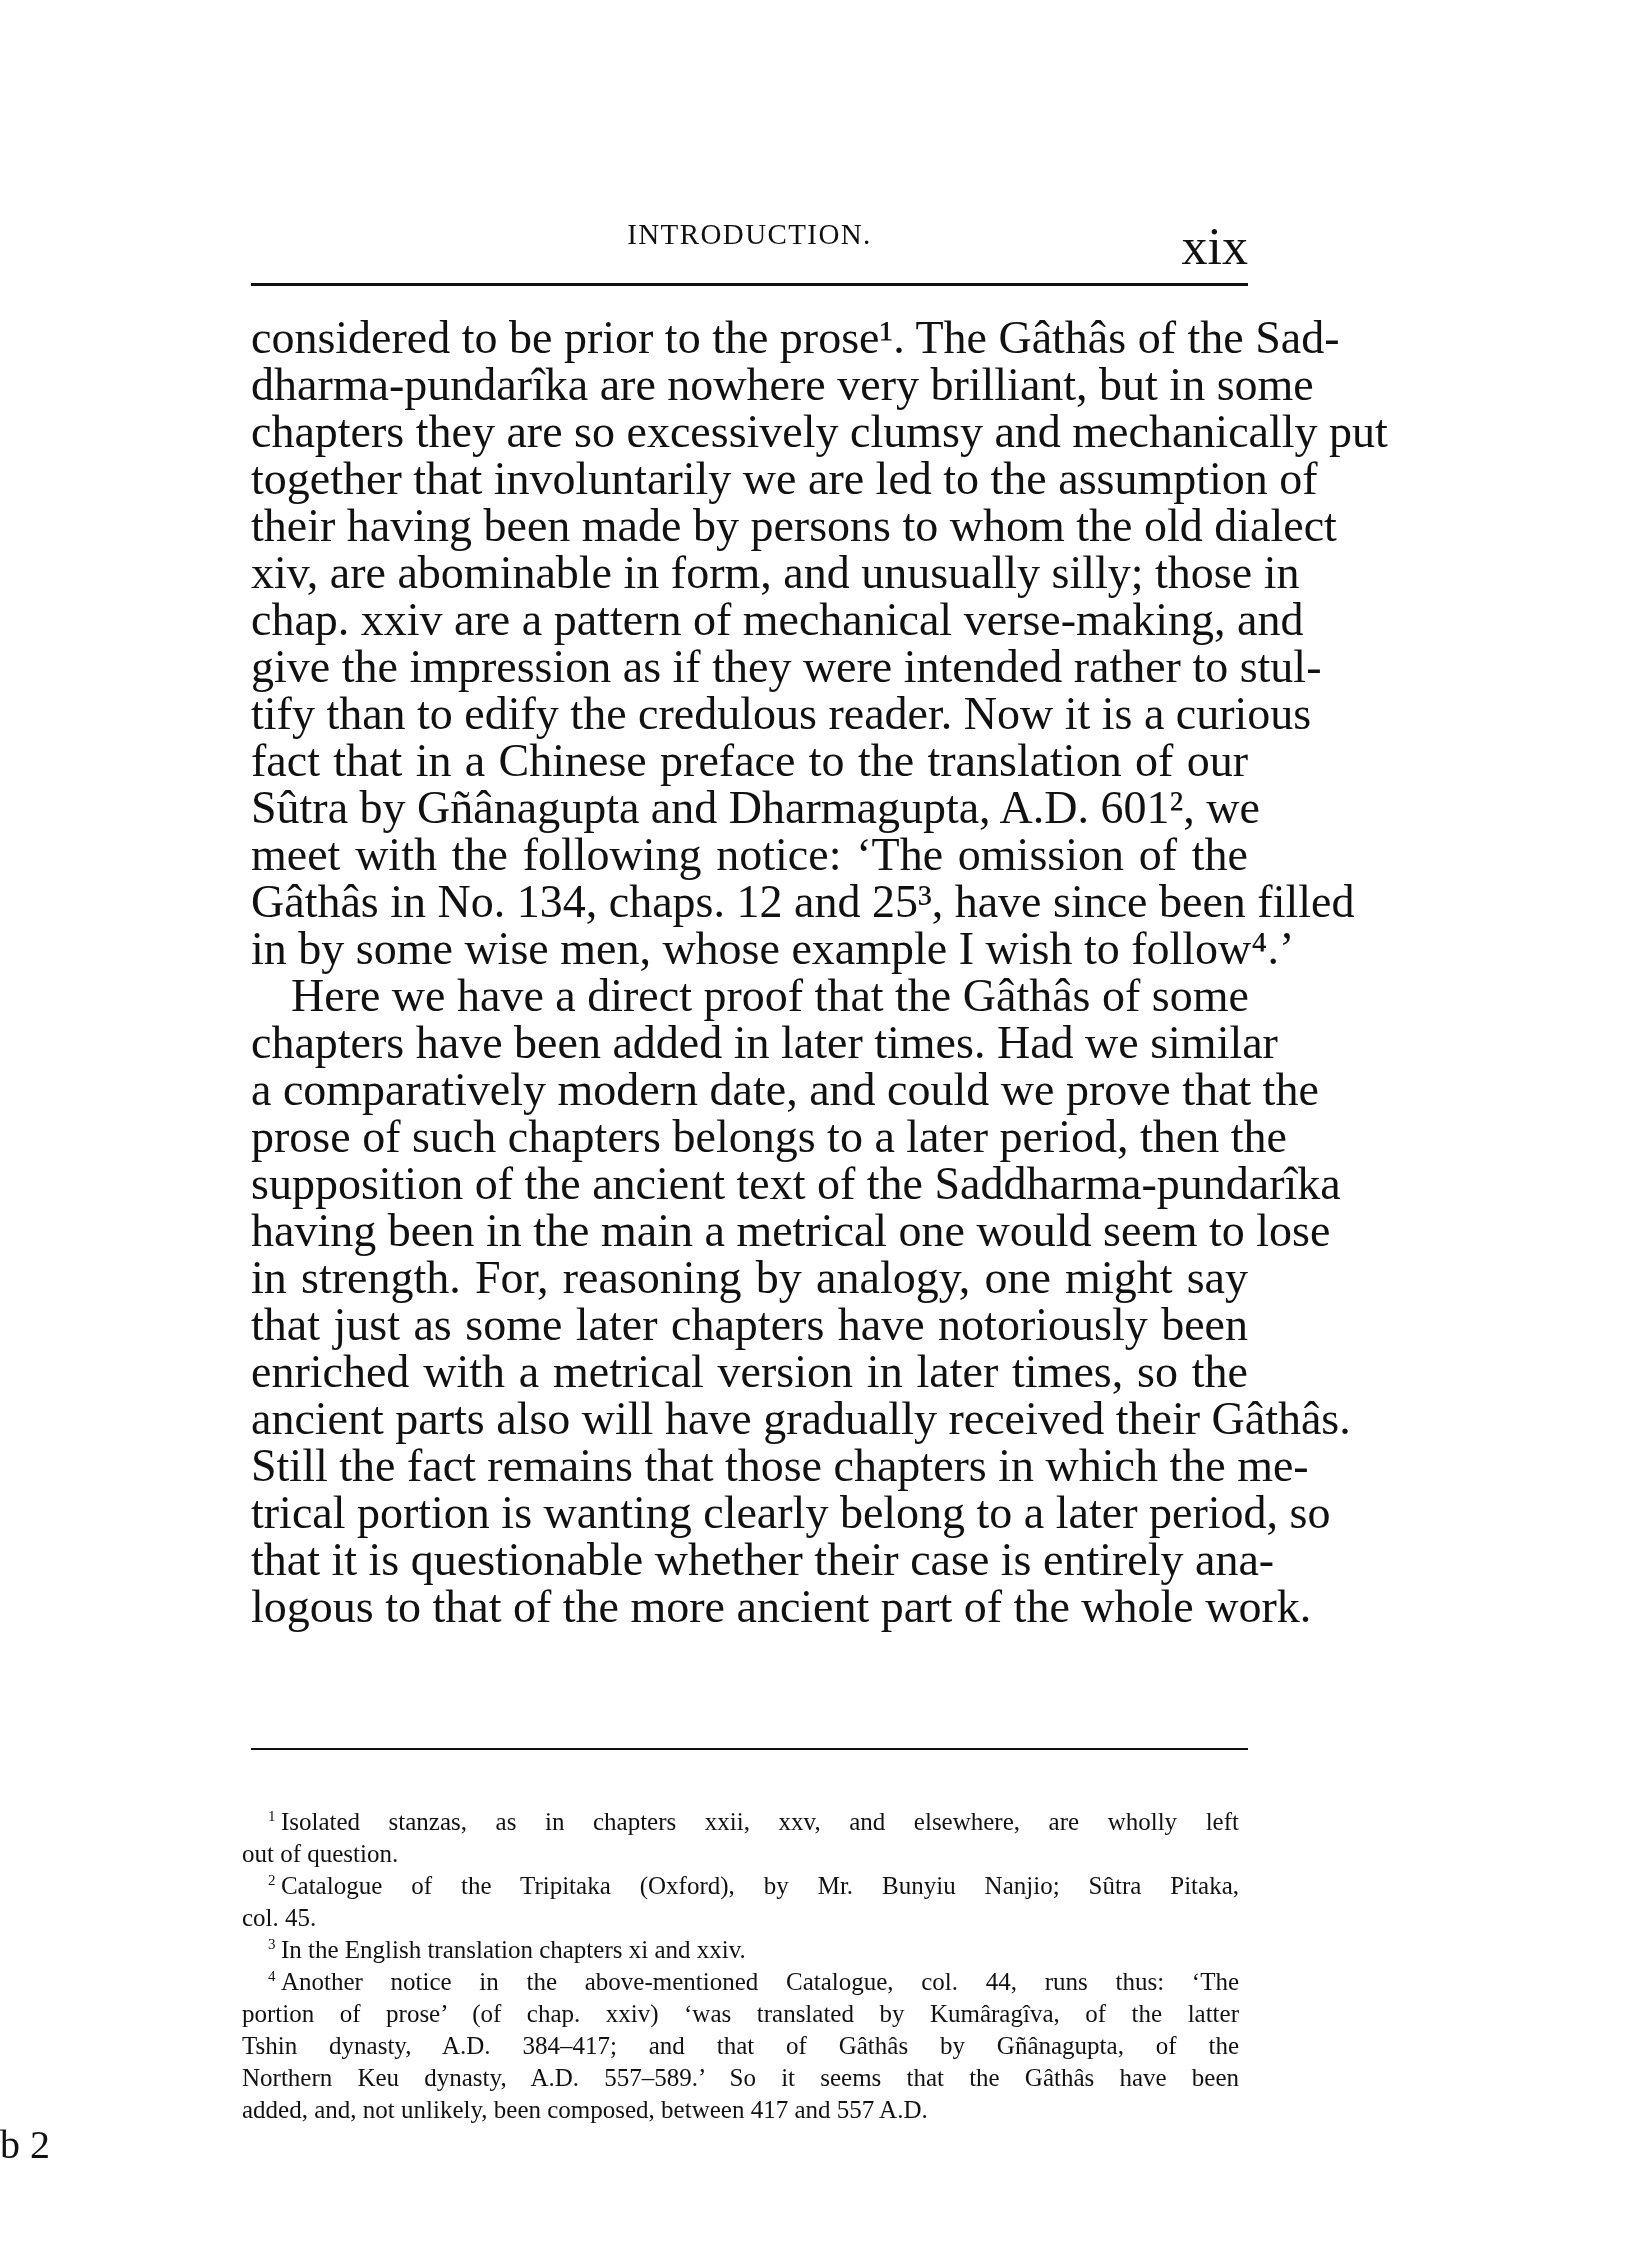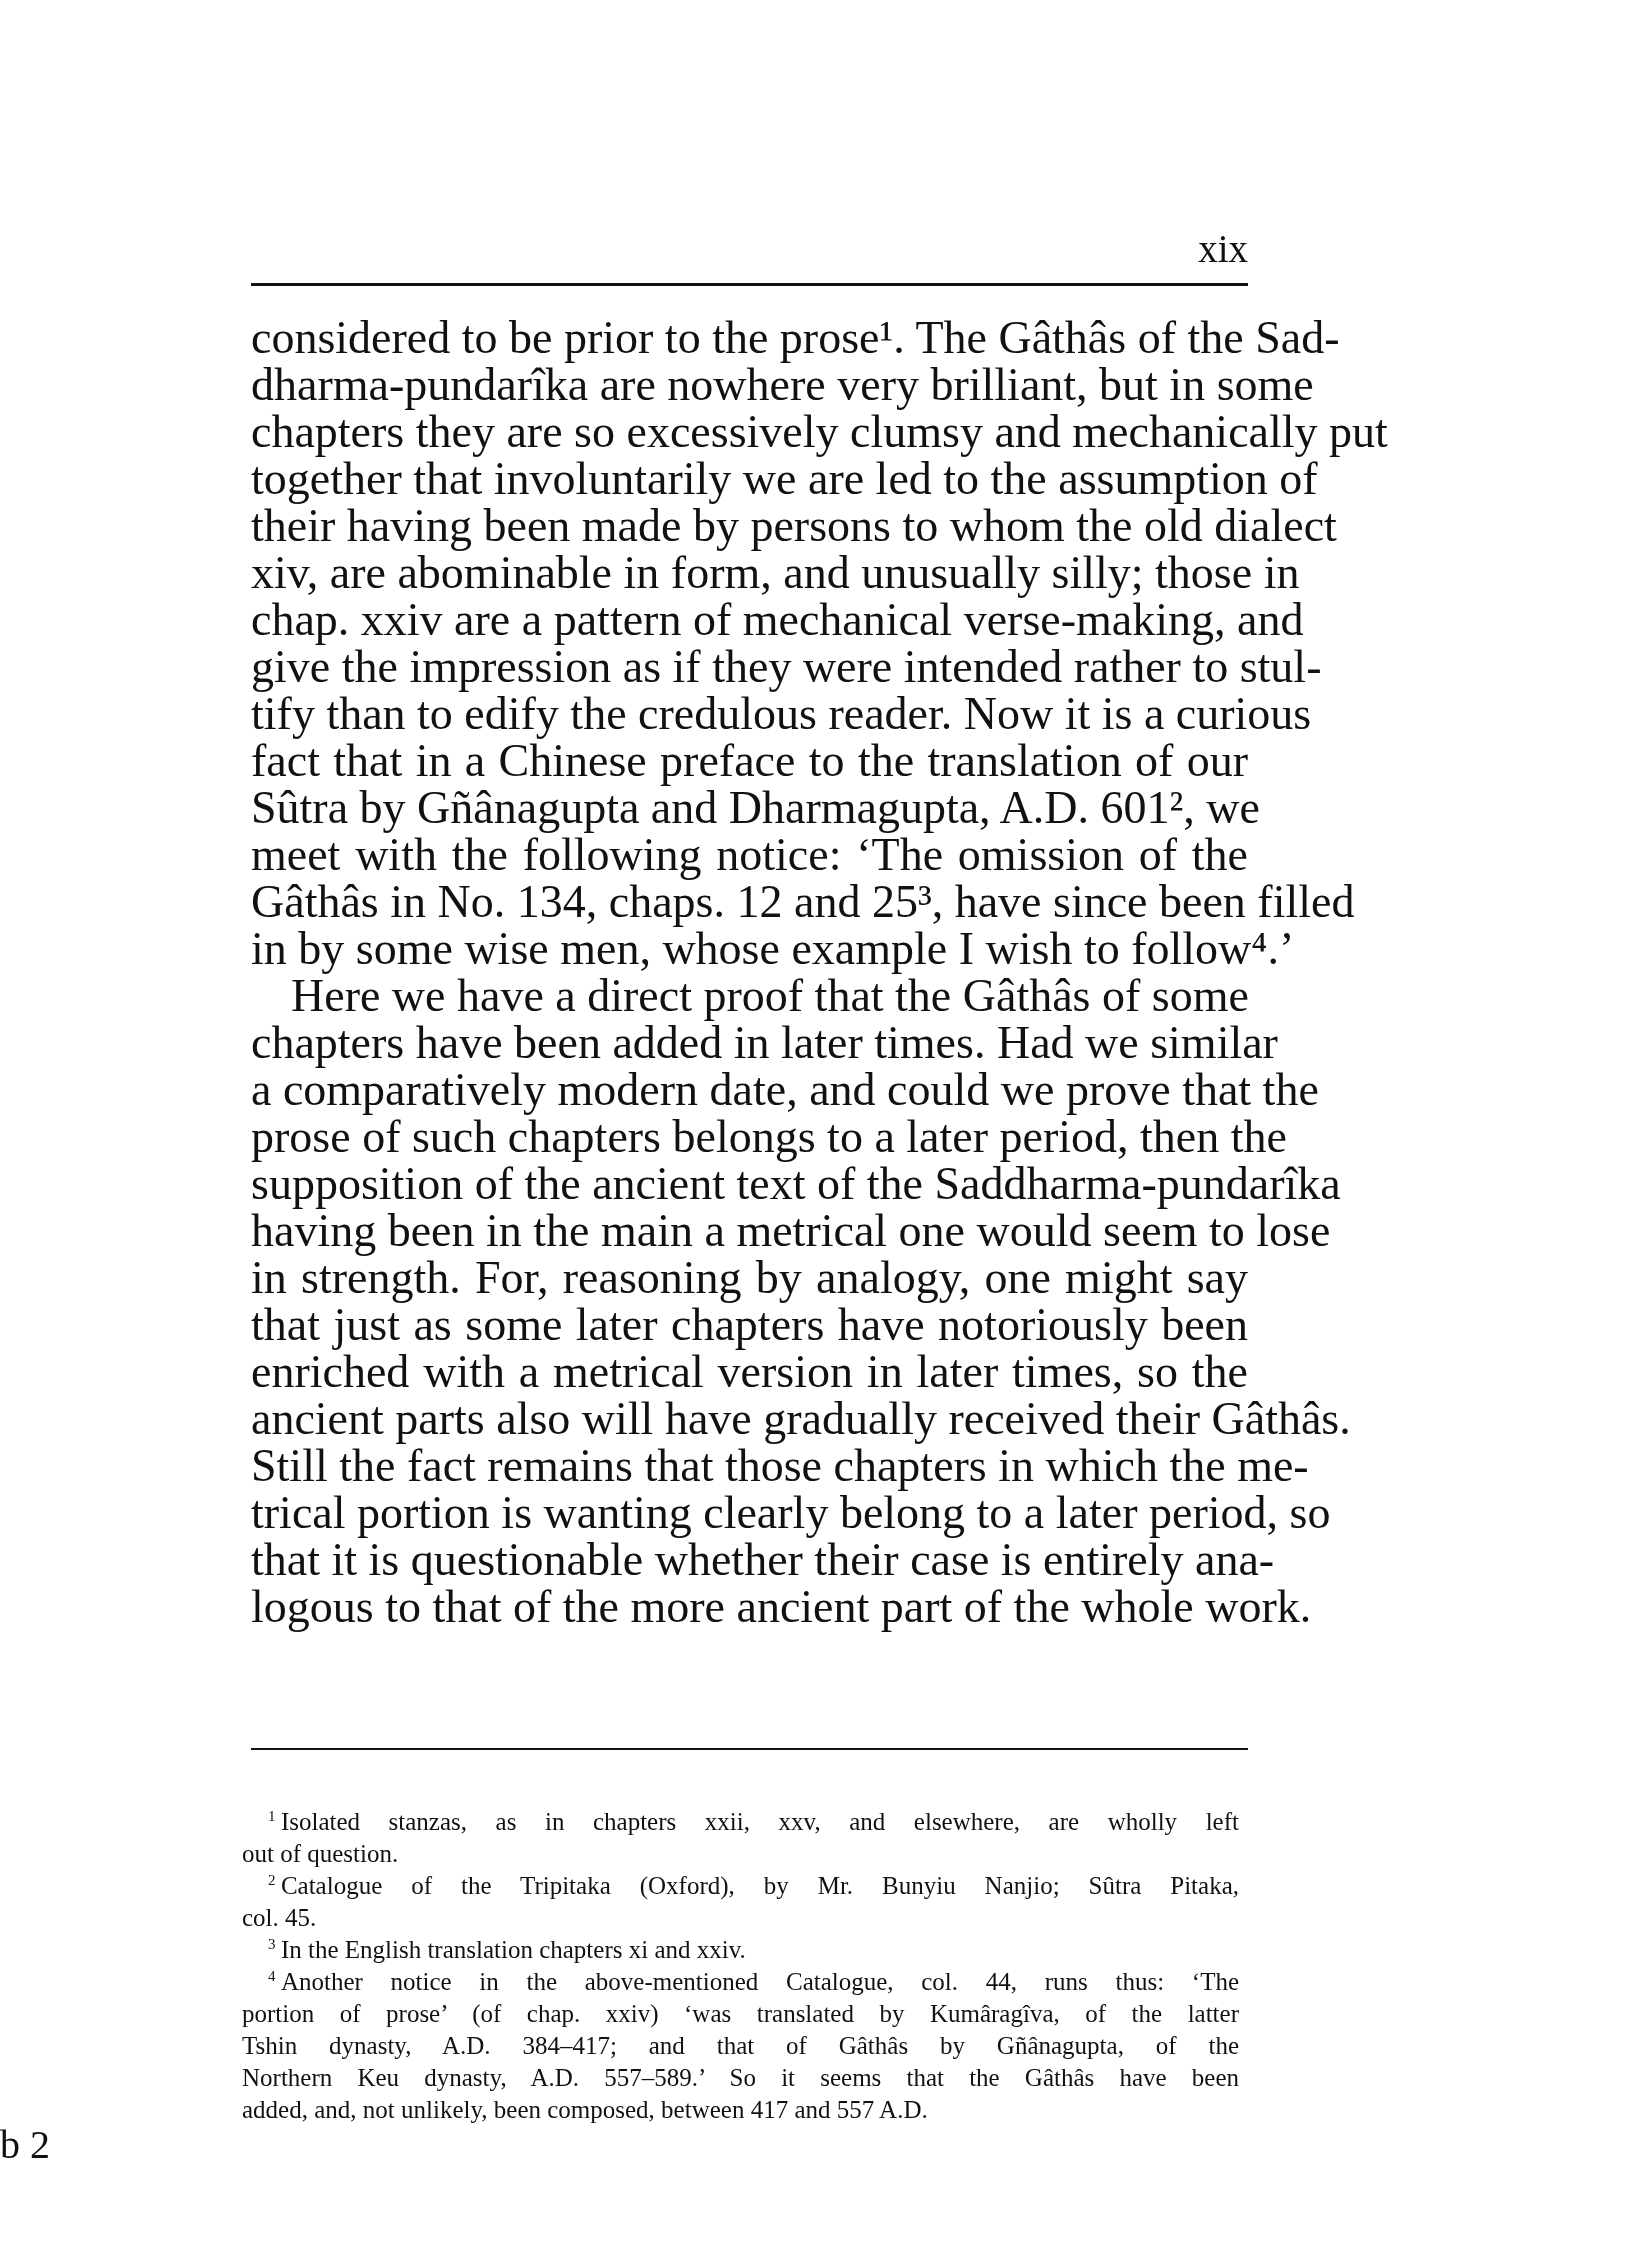--- a/index.html
+++ b/index.html
@@ -1,39 +1,40 @@
 <!DOCTYPE html>
 <html style="font-size:7.2px"><head>
 <meta charset="utf-8">
 <style>
   html, body { margin: 0; padding: 0; background: #ffffff; }
   body { width: 1628px; height: 2442px; position: relative; overflow: hidden; color: #111; font-family: "Liberation Serif", "DejaVu Serif", serif; }
   .page { position: absolute; left: 0; top: 0; width: 1628px; height: 2442px; }
   .running-head { position: absolute; left: 251px; top: 213px; width: 997px; height: 45px; }
   .running-title { position: absolute; left: 0; right: 0; text-align: center; font-size: 29px; letter-spacing: 1.4px; top: 5.4px; }
-  .folio { position: absolute; right: 0; top: 13px; font-size: 39px; text-align: center; }
+  .folio { position: absolute; right: 0; top: 4px; font-size: 52px; text-align: center; }
   .head-rule { position: absolute; left: 251px; top: 283px; width: 997px; height: 2.7px; background: #111; }
   .body-text { position: absolute; left: 251px; top: 314px; width: 997px; font-size: 46px; line-height: 47px; }
   .line { display: block; white-space: nowrap; text-align: justify; text-align-last: justify; height: 47px; overflow: visible; }
   .line.last { text-align-last: left; }
   .line.indent { padding-left: 40px; }
   .foot-rule { position: absolute; left: 251px; top: 1748px; width: 997px; height: 2.3px; background: #111; }
   .footnotes { position: absolute; left: 242px; top: 1773px; width: 997px; font-size: 25px; line-height: 32px; margin-top: 33px; }
   .fn-line { display: block; white-space: nowrap; text-align: justify; text-align-last: justify; height: 32px; }
   .fn-line.first { padding-left: 26px; }
   .fn-line.last { text-align-last: left; }
   .fn-mark { font-size: 60%; vertical-align: super; line-height: 0; margin-right: 5.4px; }
   .signature { position: absolute; left: 0; width: 1628px; top: 2121px; text-align: left; font-size: 40px; }
 </style>
 </head>
 <body>
 
 <div class="page">
 
   <div class="running-head">
+    <div class="running-title">INTRODUCTION.</div>
     <div class="folio">xix</div>
   </div>
 
   <div class="head-rule"></div>
 
   <div class="body-text" id="body-text">
       <span class="line">considered to be prior to the prose¹. The Gâthâs of the Sad-</span>
       <span class="line">dharma-pundarîka are nowhere very brilliant, but in some</span>
       <span class="line">chapters they are so excessively clumsy and mechanically put</span>
       <span class="line">together that involuntarily we are led to the assumption of</span>

